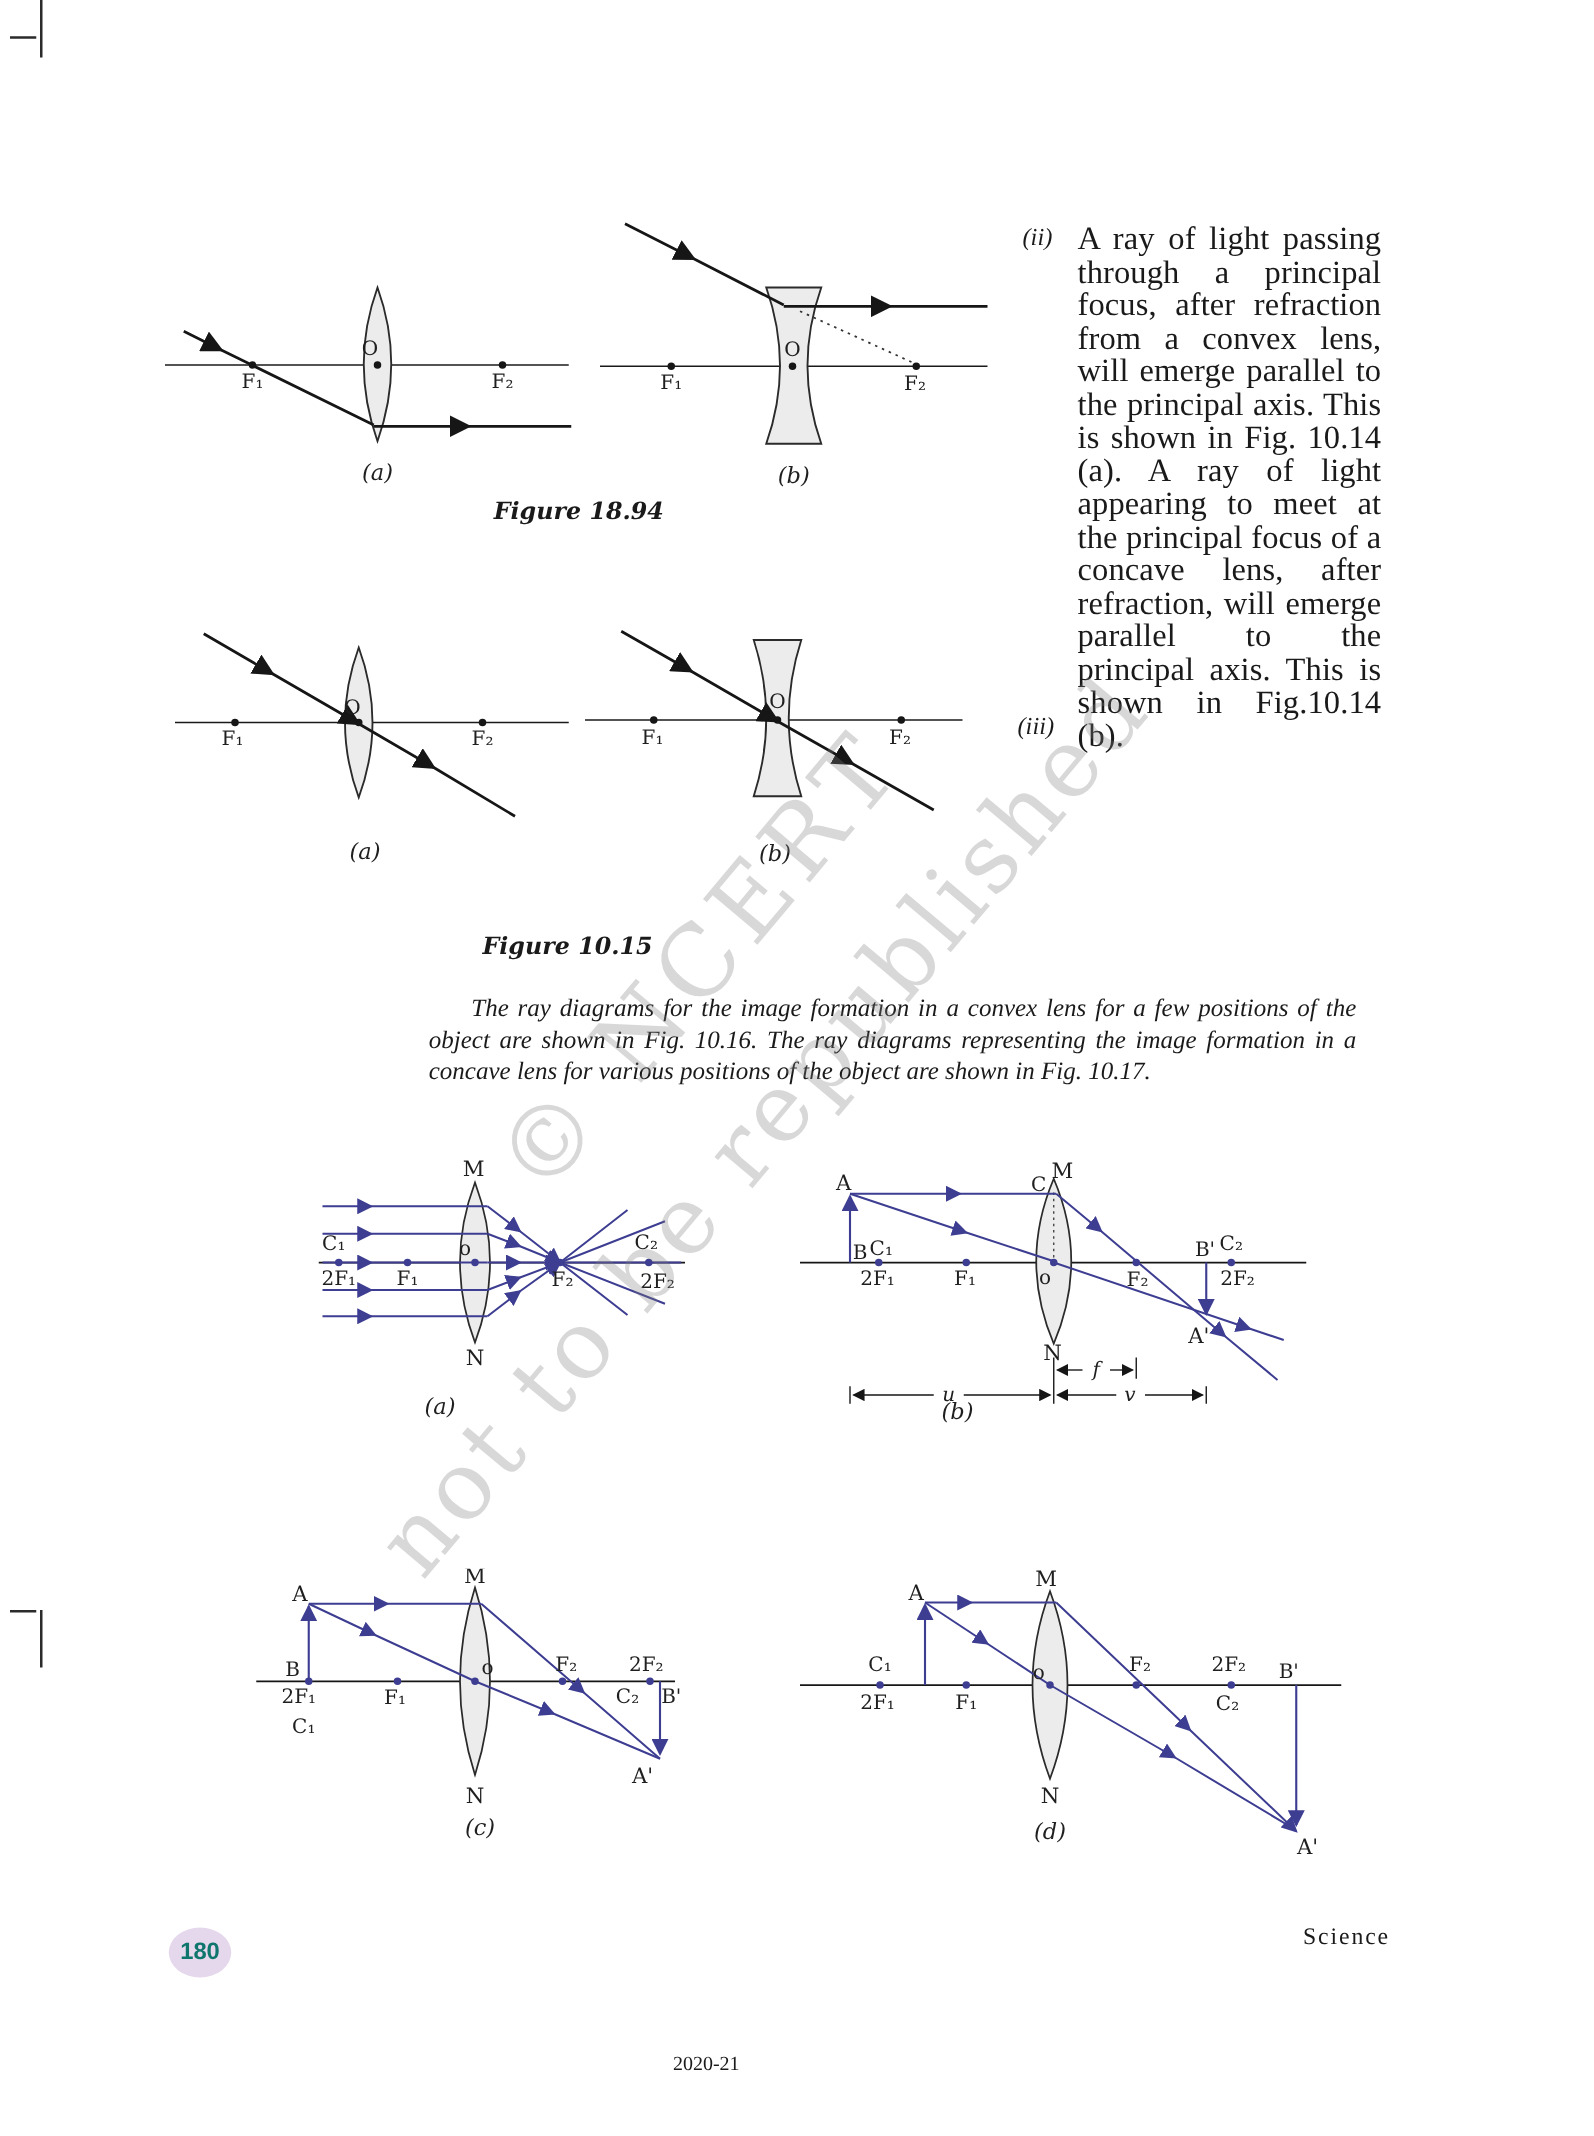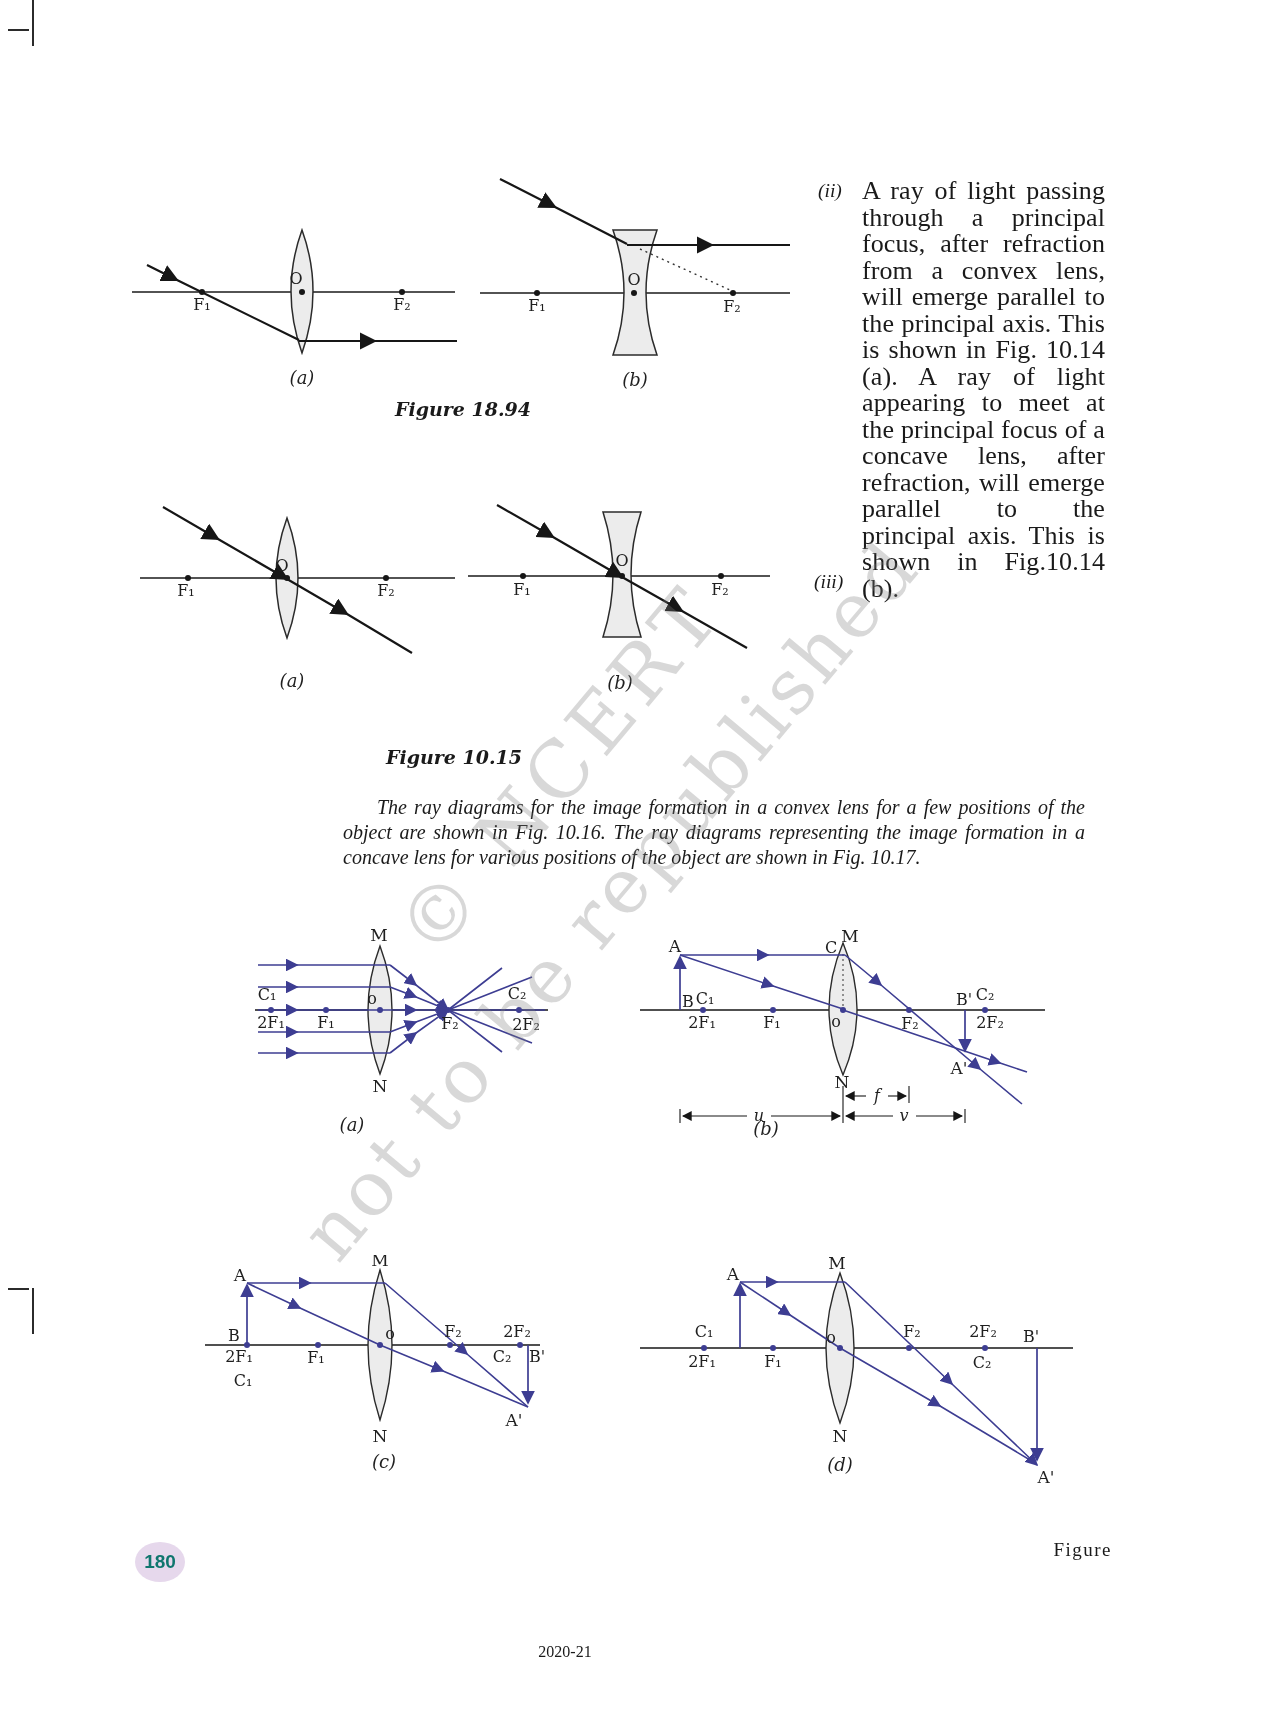--- a/index.html
+++ b/index.html
@@ -278,19 +278,19 @@
       <text class="lab" x="406" y="87" text-anchor="middle">B'</text>
       <text class="lab-lg" x="421" y="228" text-anchor="middle">A'</text>
       <text class="lab-lg" x="215" y="187" text-anchor="middle">N</text>
       <text class="sublabel" x="215" y="216" text-anchor="middle">(d)</text>
     </svg>
   </div>
 
   <div class="abs badge" style="left:135px;top:1542px;">
     <span>180</span>
   </div>
-  <div class="abs science" style="left:1000px;top:1539px;width:112px;">Figure</div>
+  <div class="abs science" style="left:1000px;top:1539px;width:112px;">Science</div>
   <div class="abs year" style="left:0;top:1643px;width:1130px;">2020-21</div>
 
   <div class="wm wm1" style="left:560px;top:770px;">© NCERT</div>
   <div class="wm wm2" style="left:610px;top:900px;">not to be republished</div>
 
 </div>
 
 </body></html>

